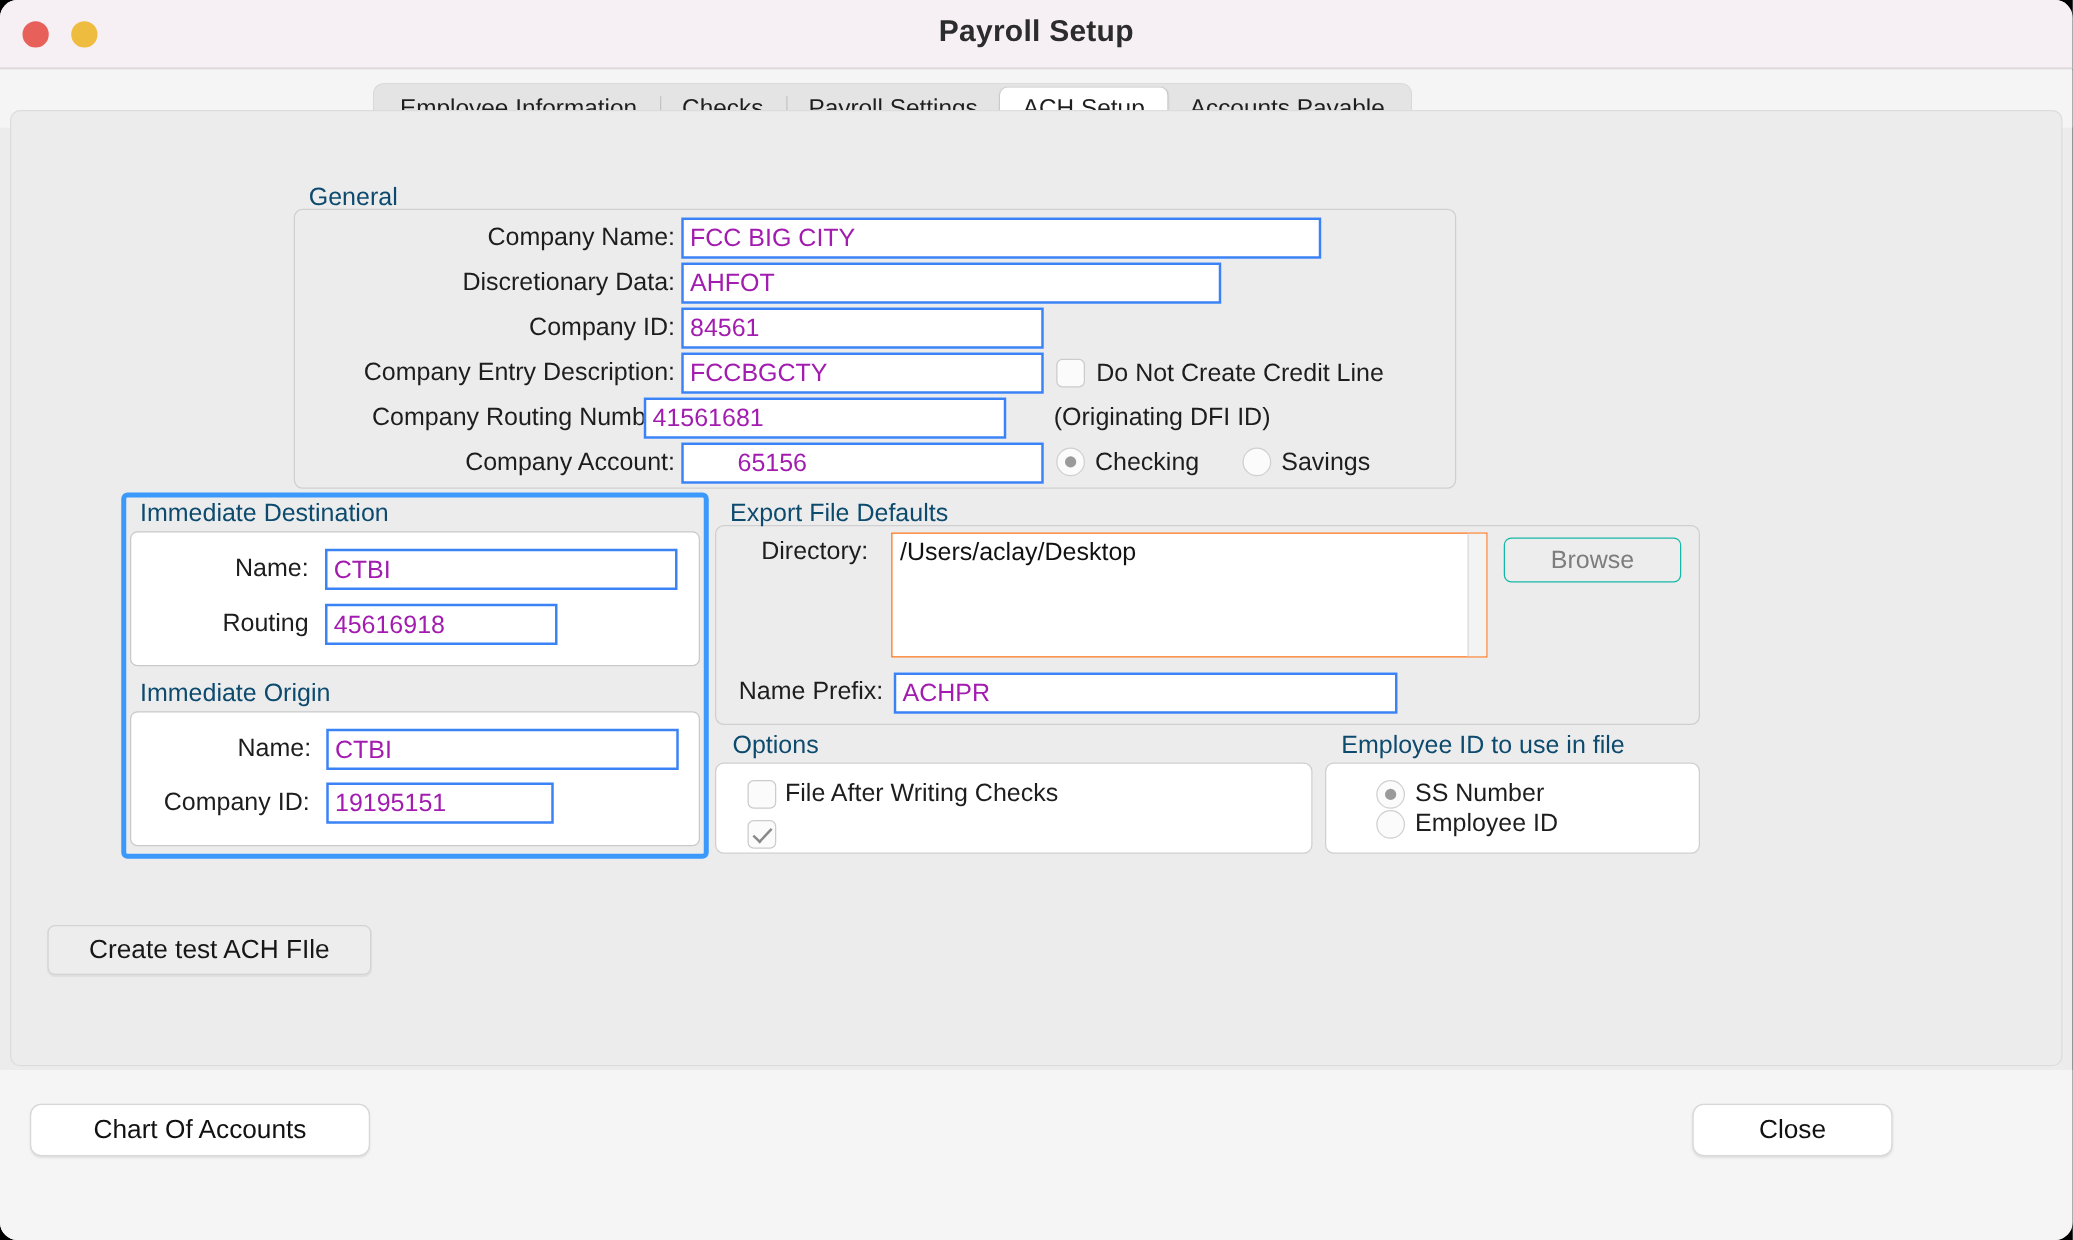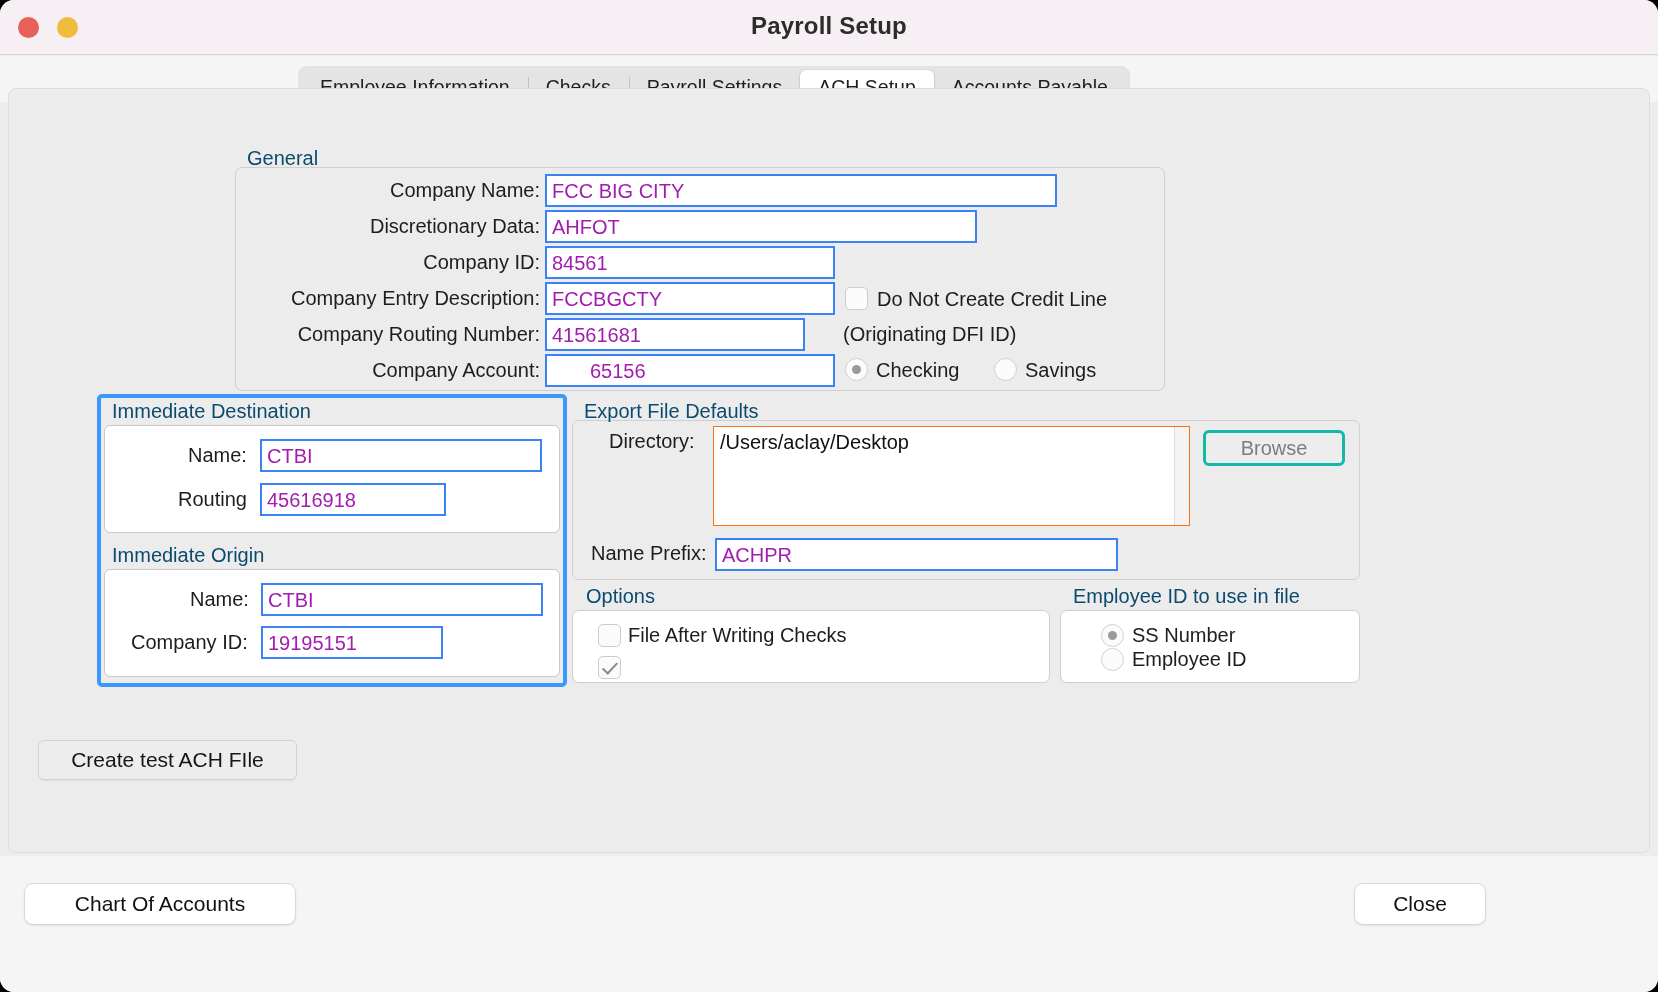--- a/index.html
+++ b/index.html
@@ -169,21 +169,21 @@
   }
   .ta-scroll {
     position: absolute;
     width: 15px;
     background: #f3f3f3;
     border-left: 1px solid #dcdcdc;
   }
   .btn {
     position: absolute;
     background: #ededed;
-    border: 3px solid #14b8a6;
+    border: 1px solid #14b8a6;
     border-radius: 6px;
     font-size: 20px;
     color: #7d7d7d;
     display: flex; align-items: center; justify-content: center;
   }
   
   #options-label { left: 586px; top: 585px; }
   #options-box  { left: 572px; top: 610px; width: 478px; height: 73px;
                   background:#fff; border:1px solid #cfcfcf; border-radius:7px; }
   
@@ -285,21 +285,21 @@
     <div class="field-label">Company Entry Description:</div>
   </div>
   <div class="textbox" style="left:545px; top:282px; width:290px;">FCCBGCTY</div>
 
   <div class="cb" style="left:845px; top:287px;"></div>
   <div class="plain-text disabled-text" style="left:877px; top:288px; line-height:23px; font-size:20px;">Do Not Create Credit Line</div>
 
   <div class="field-row" style="left:300px; top:318px; width:240px;">
     <div class="field-label">Company Routing Number:</div>
   </div>
-  <div class="textbox" style="left:545px; top:318px; width:260px;">41561681</div>
+  <div class="textbox" style="left:515px; top:318px; width:290px;">41561681</div>
   <div class="plain-text" style="left:843px; top:323px;">(Originating DFI ID)</div>
 
   <div class="field-row" style="left:300px; top:354px; width:240px;">
     <div class="field-label">Company Account:</div>
   </div>
   <div class="textbox" style="left:545px; top:354px; width:290px;padding-left:43px;">65156</div>
 
   <div class="rb sel" style="left:845px; top:358px;"></div>
   <div class="plain-text disabled-text" style="left:876px; top:359px; line-height:23px;">Checking</div>
   <div class="rb" style="left:994px; top:358px;"></div>
@@ -352,16 +352,16 @@
   <div class="plain-text disabled-text" style="left:1132px; top:624px; line-height:23px;">SS Number</div>
 
   <div class="rb" style="left:1101px; top:648px;"></div>
   <div class="plain-text disabled-text" style="left:1132px; top:648px; line-height:23px;">Employee ID</div>
 
   <div class="bigbtn" style="left:38px; top:740px; width:259px; height:40px;">Create test ACH FIle</div>
 
 
   <div class="footer">
     <div class="footbtn" style="left:24px; top:27px; width:272px; height:42px;">Chart Of Accounts</div>
-    <div class="footbtn" style="left:1354px; top:27px; width:132px; height:42px;">Close</div>
+    <div class="footbtn" style="left:1354px; top:27px; width:160px; height:42px;">Close</div>
   </div>
 
 </div>
 
 </body></html>

